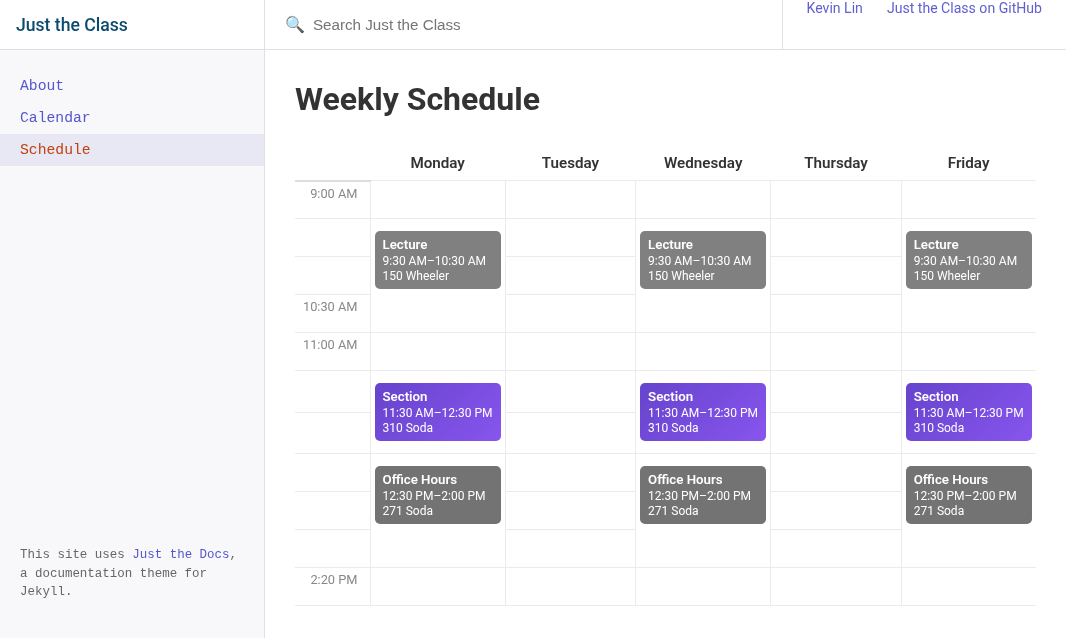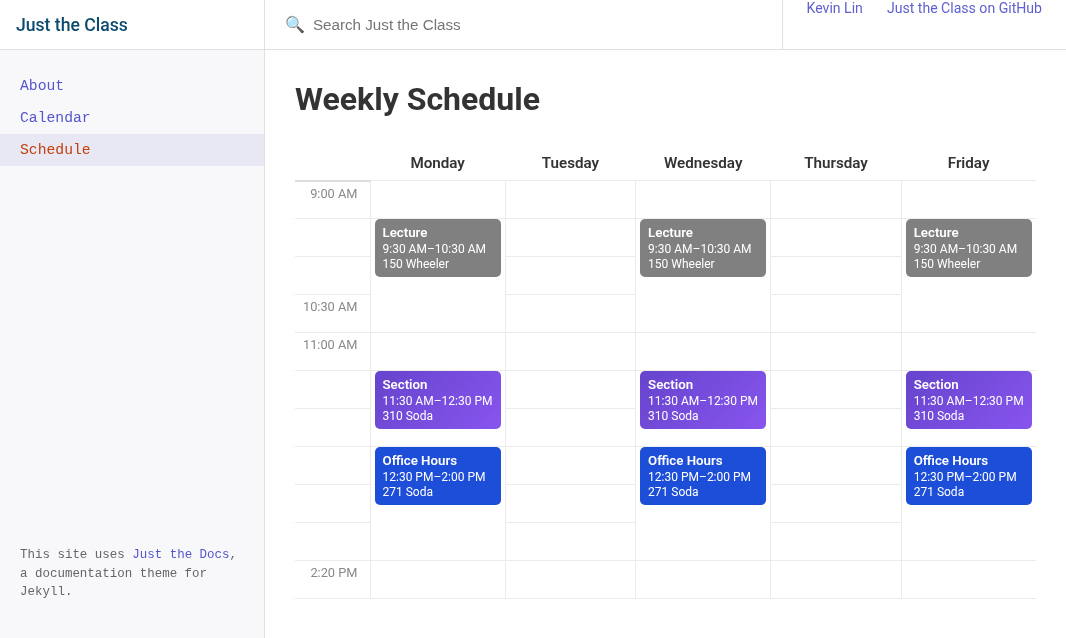--- a/index.html
+++ b/index.html
@@ -71,30 +71,30 @@
     
     .content {
       flex: 1; overflow-y: auto; padding: 30px 30px 30px 30px;
     }
     .page-title {
       font-size: 2rem; font-weight: 700; color: #333; margin-bottom: 28px;
     }
 
     
     .event-block {
-      border-radius: 5px; padding: 6px 8px; margin: 0 4px;
+      border-radius: 5px; padding: 6px 8px; margin: 12px 4px;
       color: #fff; cursor: pointer;
     }
     .event-block .event-title { font-weight: 600; font-size: 0.83rem; }
     .event-block .event-time { font-size: 0.75rem; margin-top: 2px; }
     .event-block .event-loc { font-size: 0.75rem; margin-top: 1px; }
 
     .lecture-block { background: #808080; }
     .section-block { background: linear-gradient(135deg, #6644cc, #8855ee); }
-    .office-block { background: #1d4ed8; }
+    .office-block { background: #737373; }
 
     
     .sched-table { width: 100%; border-collapse: collapse; }
     .sched-table td, .sched-table th { border-bottom: 1px solid #ebebeb; }
 
     .day-header { text-align: center; font-weight: 600; font-size: 0.95rem; color: #333; padding: 8px 4px; border-bottom: 2px solid #ddd; }
     .time-label { color: #888; font-size: 0.8rem; text-align: right; padding-right: 12px; padding-top: 4px; vertical-align: top; white-space: nowrap; width: 75px; }
     .sched-row { height: 38px; }
     .sched-cell { border-left: 1px solid #ebebeb; vertical-align: top; padding: 0; min-width: 130px; }
   </style>

